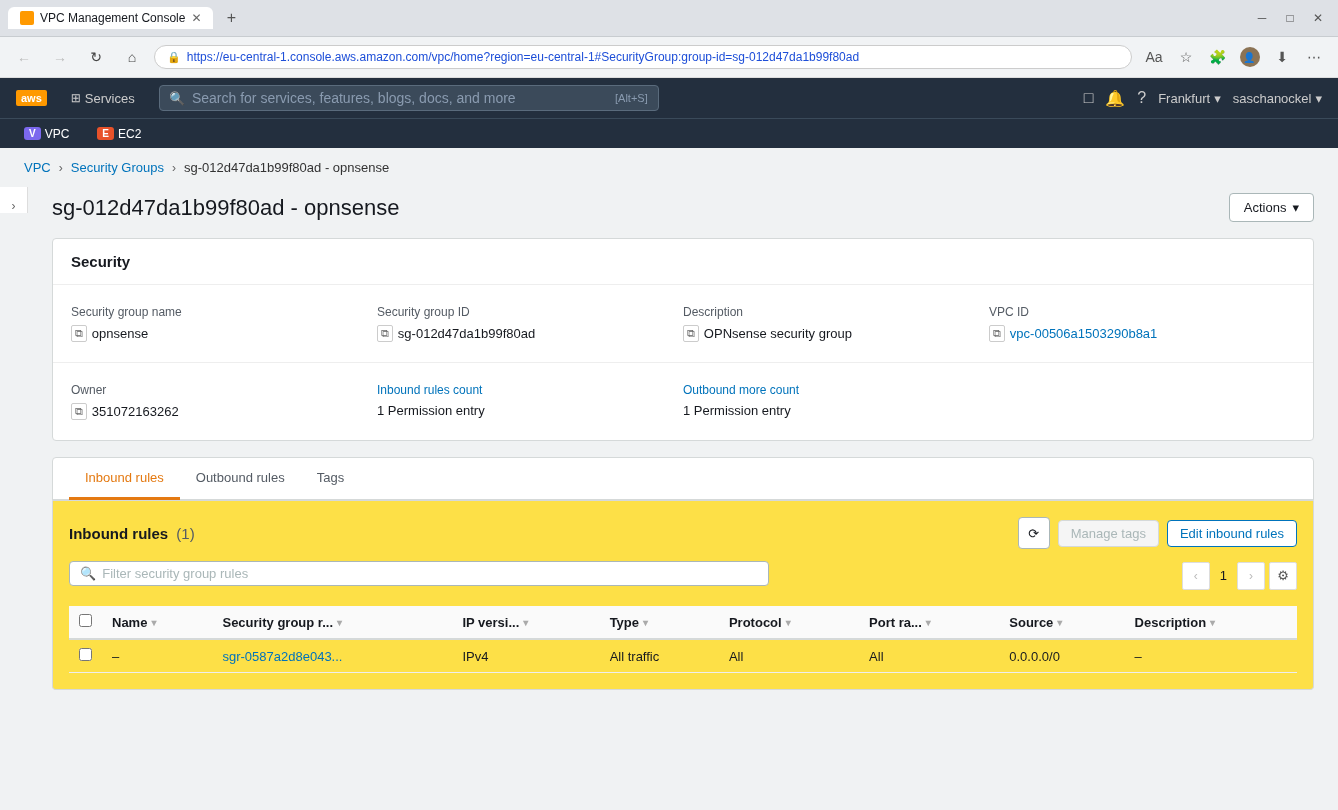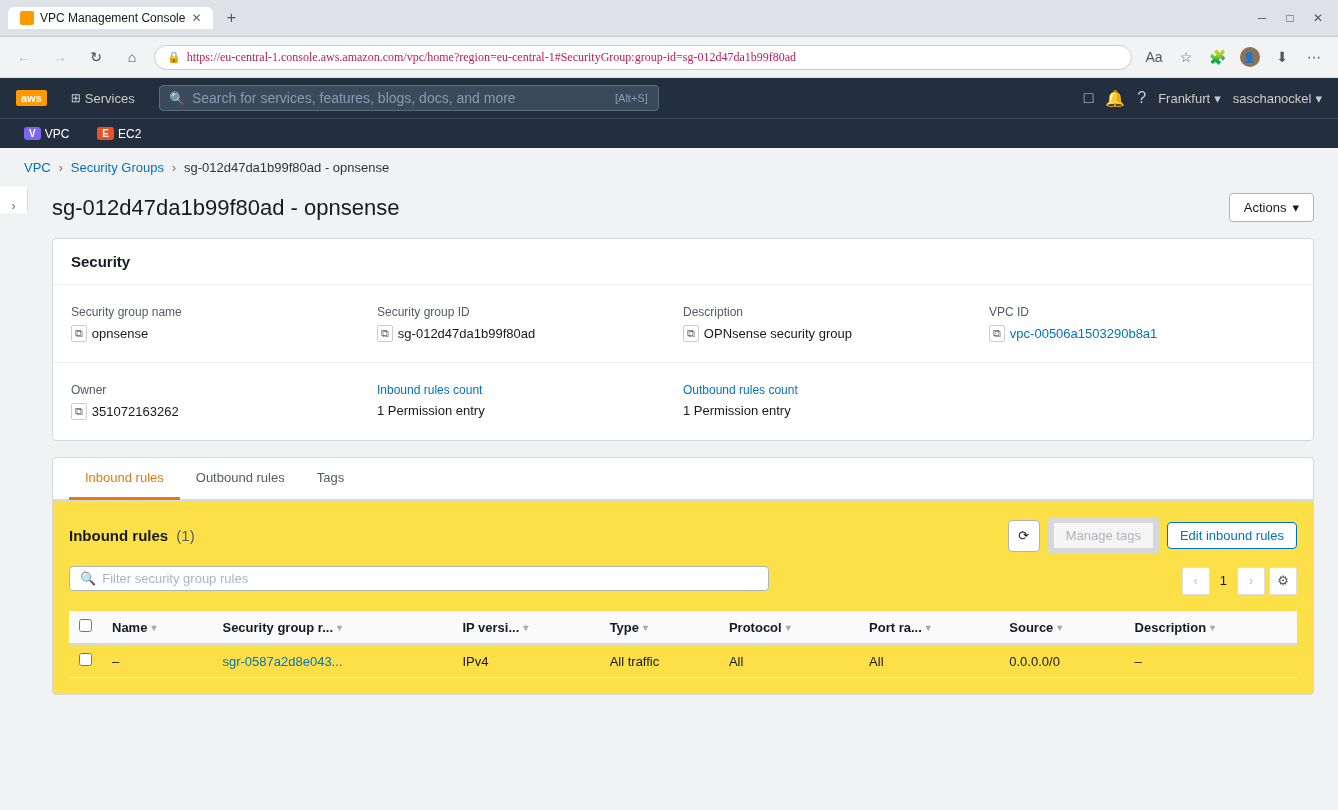--- a/index.html
+++ b/index.html
@@ -72,21 +72,21 @@
     .tabs-container { margin: 16px 24px 0; background: white; border: 1px solid #d5d9d9; border-radius: 4px 4px 0 0; }
     .tabs-bar { display: flex; border-bottom: 1px solid #d5d9d9; padding: 0 16px; }
     .tab { padding: 12px 16px; font-size: 13px; cursor: pointer; color: #545b64; border-bottom: 3px solid transparent; margin-bottom: -1px; }
     .tab.active { color: #e47911; border-bottom-color: #e47911; font-weight: 500; }
 
     
     .rules-section { background: #fde047; margin: 0 24px; border: 1px solid #d5d9d9; border-top: none; border-radius: 0 0 4px 4px; padding: 16px; }
     .rules-header { display: flex; align-items: center; justify-content: space-between; margin-bottom: 12px; }
     .rules-title { font-size: 15px; font-weight: 600; }
     .rules-actions { display: flex; gap: 8px; align-items: center; }
-    .rules-btn { background: white; border: 6px solid #be185d; border-radius: 4px; padding: 5px 12px; font-size: 13px; cursor: pointer; color: #16191f; }
+    .rules-btn { background: white; border: 1px solid #be185d; border-radius: 4px; padding: 5px 12px; font-size: 13px; cursor: pointer; color: #16191f; }
     .rules-btn.primary { background: white; border: 1px solid #0073bb; color: #0073bb; }
     .rules-btn.disabled { background: #f5f5f5; color: #aab7b8; cursor: default; border-color: #d5d9d9; }
     .refresh-btn { background: white; border: 1px solid #aab7b8; border-radius: 4px; width: 32px; height: 32px; display: flex; align-items: center; justify-content: center; cursor: pointer; }
 
     .filter-bar { display: flex; align-items: center; background: white; border: 1px solid #aab7b8; border-radius: 4px; padding: 4px 10px; margin-bottom: 12px; max-width: 700px; gap: 6px; }
     .filter-bar input { border: none; outline: none; font-size: 13px; color: #16191f; flex: 1; }
     .filter-bar input::placeholder { color: #aab7b8; }
     .filter-icon { color: #aab7b8; font-size: 13px; }
 
     
@@ -128,21 +128,21 @@
   </div>
 </div>
 
 <div class="browser-nav">
   <div class="nav-btn disabled">←</div>
   <div class="nav-btn disabled">→</div>
   <div class="nav-btn">↻</div>
   <div class="nav-btn">⌂</div>
   <div class="address-bar">
     <span class="lock-icon">🔒</span>
-    <span style="font-size:12px; color:#be185d;font-family:Liberation Serif, serif;">https://eu-central-1.console.aws.amazon.com/vpc/home?region=eu-central-1#SecurityGroup:group-id=sg-012d47da1b99f80ad</span>
+    <span style="font-size:12px; color:#1d4ed8;">https://eu-central-1.console.aws.amazon.com/vpc/home?region=eu-central-1#SecurityGroup:group-id=sg-012d47da1b99f80ad</span>
   </div>
   <div class="browser-actions">
     <div class="browser-action-btn">Aa</div>
     <div class="browser-action-btn">☆</div>
     <div class="browser-action-btn">🧩</div>
     <div class="browser-action-btn">
       <span style="width:20px;height:20px;border-radius:50%;background:#8b7355;display:flex;align-items:center;justify-content:center;color:white;font-size:10px;">👤</span>
     </div>
     <div class="browser-action-btn">⬇</div>
     <div class="browser-action-btn">⋯</div>
@@ -250,21 +250,21 @@
             <div class="detail-value">
               <span class="copy-icon">⧉</span>
               <span>351072163262</span>
             </div>
           </div>
           <div class="detail-item">
             <div class="detail-label link" style="color:#0073bb; cursor:pointer;">Inbound rules count</div>
             <div class="detail-value">1 Permission entry</div>
           </div>
           <div class="detail-item">
-            <div class="detail-label link" style="color:#0073bb; cursor:pointer;">Outbound rules count</div>
+            <div class="detail-label link" style="color:#0073bb; cursor:pointer;">Outbound more count</div>
             <div class="detail-value">1 Permission entry</div>
           </div>
           <div class="detail-item"></div>
         </div>
       </div>
 
       <div class="tabs-container">
         <div class="tabs-bar">
           <div class="tab active">Inbound rules</div>
           <div class="tab">Outbound rules</div>

